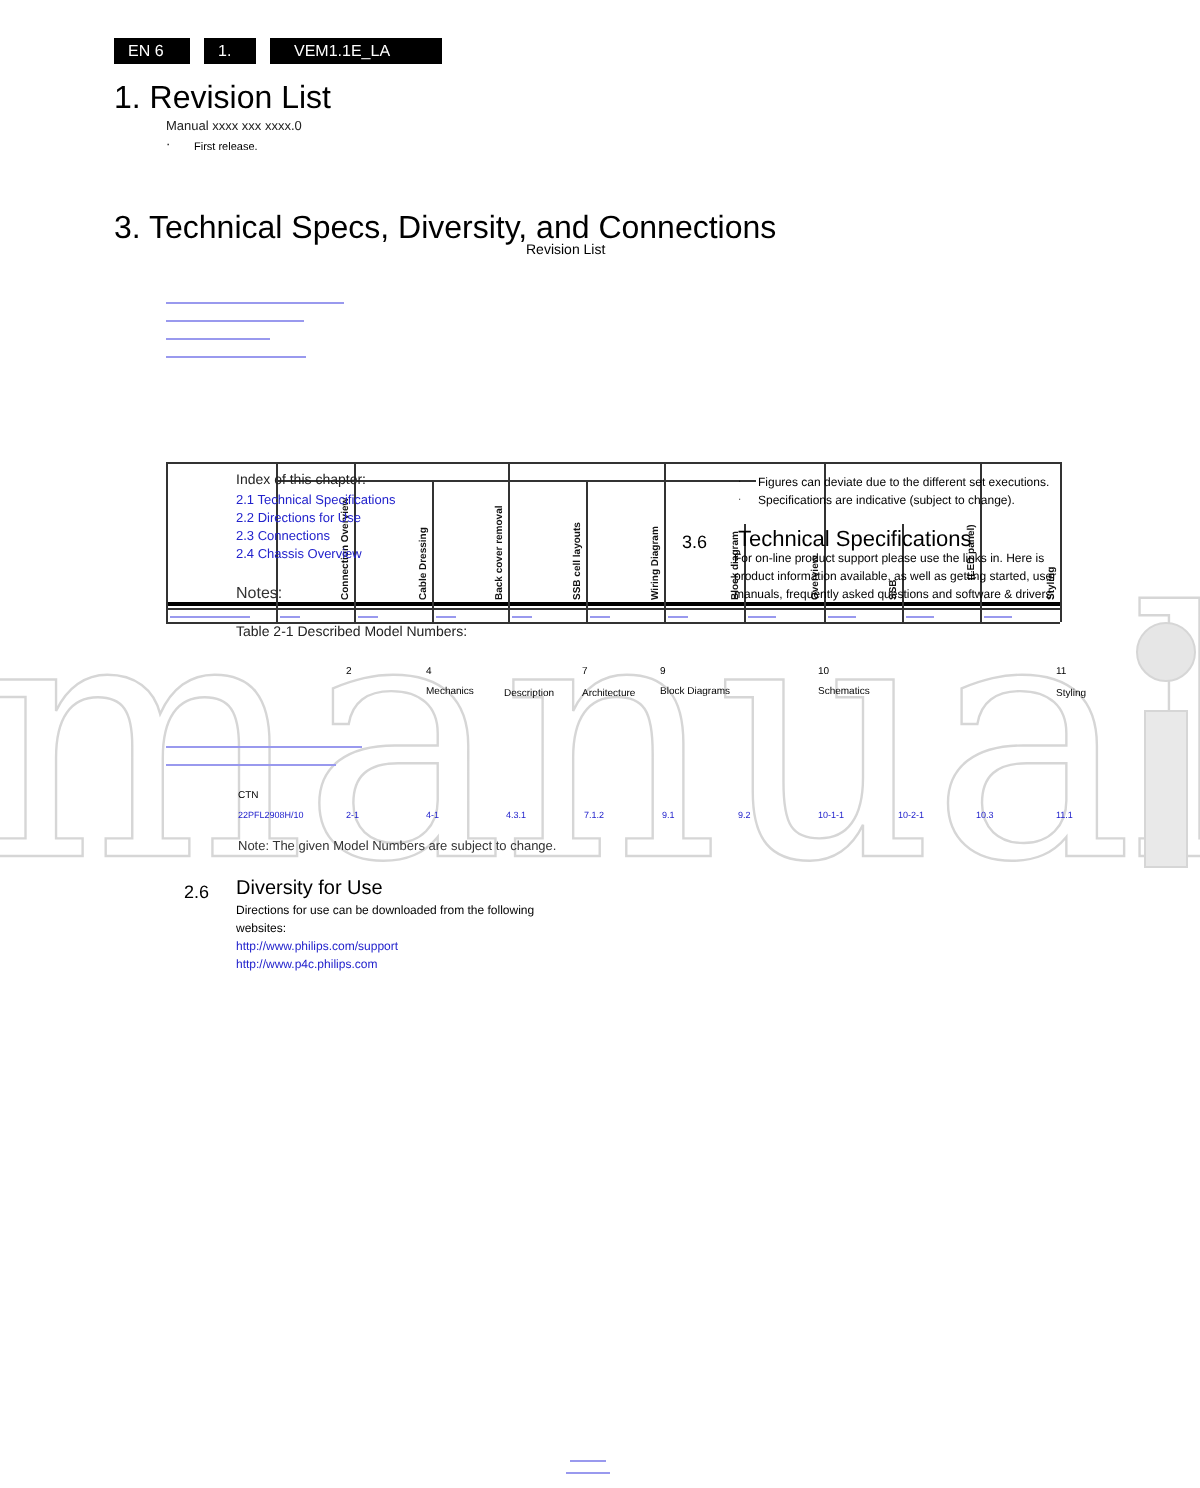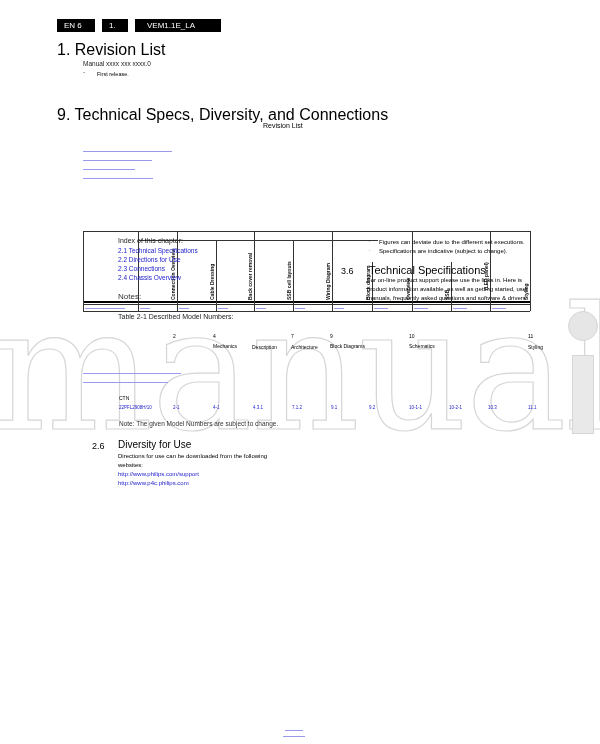--- a/index.html
+++ b/index.html
@@ -40,21 +40,21 @@
 
 <div class="hdr-box" style="left:57px;width:38px;">EN 6</div>
 <div class="hdr-box" style="left:102px;width:26px;">1.</div>
 <div class="hdr-box" style="left:135px;width:86px;padding-left:12px;">VEM1.1E_LA</div>
 
 <div class="abs h1" style="left:57px;top:41px;">1. Revision List</div>
 <div class="abs small" style="left:83px;top:60px;color:#222;">Manual xxxx xxx xxxx.0</div>
 <div class="abs small" style="left:83px;top:69px;">·</div>
 <div class="abs tiny" style="left:97px;top:71px;font-size:5.5px;">First release.</div>
 
-<div class="abs h1" style="left:57px;top:106px;">9. Technical Specs, Diversity, and Connections</div>
+<div class="abs h1" style="left:57px;top:106px;">3. Technical Specs, Diversity, and Connections</div>
 <div class="abs small" style="left:263px;top:122px;font-size:7px;">Revision List</div>
 
 <div class="rule-link" style="left:83px;top:151px;width:89px;"></div>
 <div class="rule-link" style="left:83px;top:160px;width:69px;"></div>
 <div class="rule-link" style="left:83px;top:169px;width:52px;"></div>
 <div class="rule-link" style="left:83px;top:178px;width:70px;"></div>
 
 <div>
   <div class="hline" style="left:83px;top:231px;width:447px;"></div>
   <div class="hline" style="left:138px;top:240px;width:240px;"></div>

